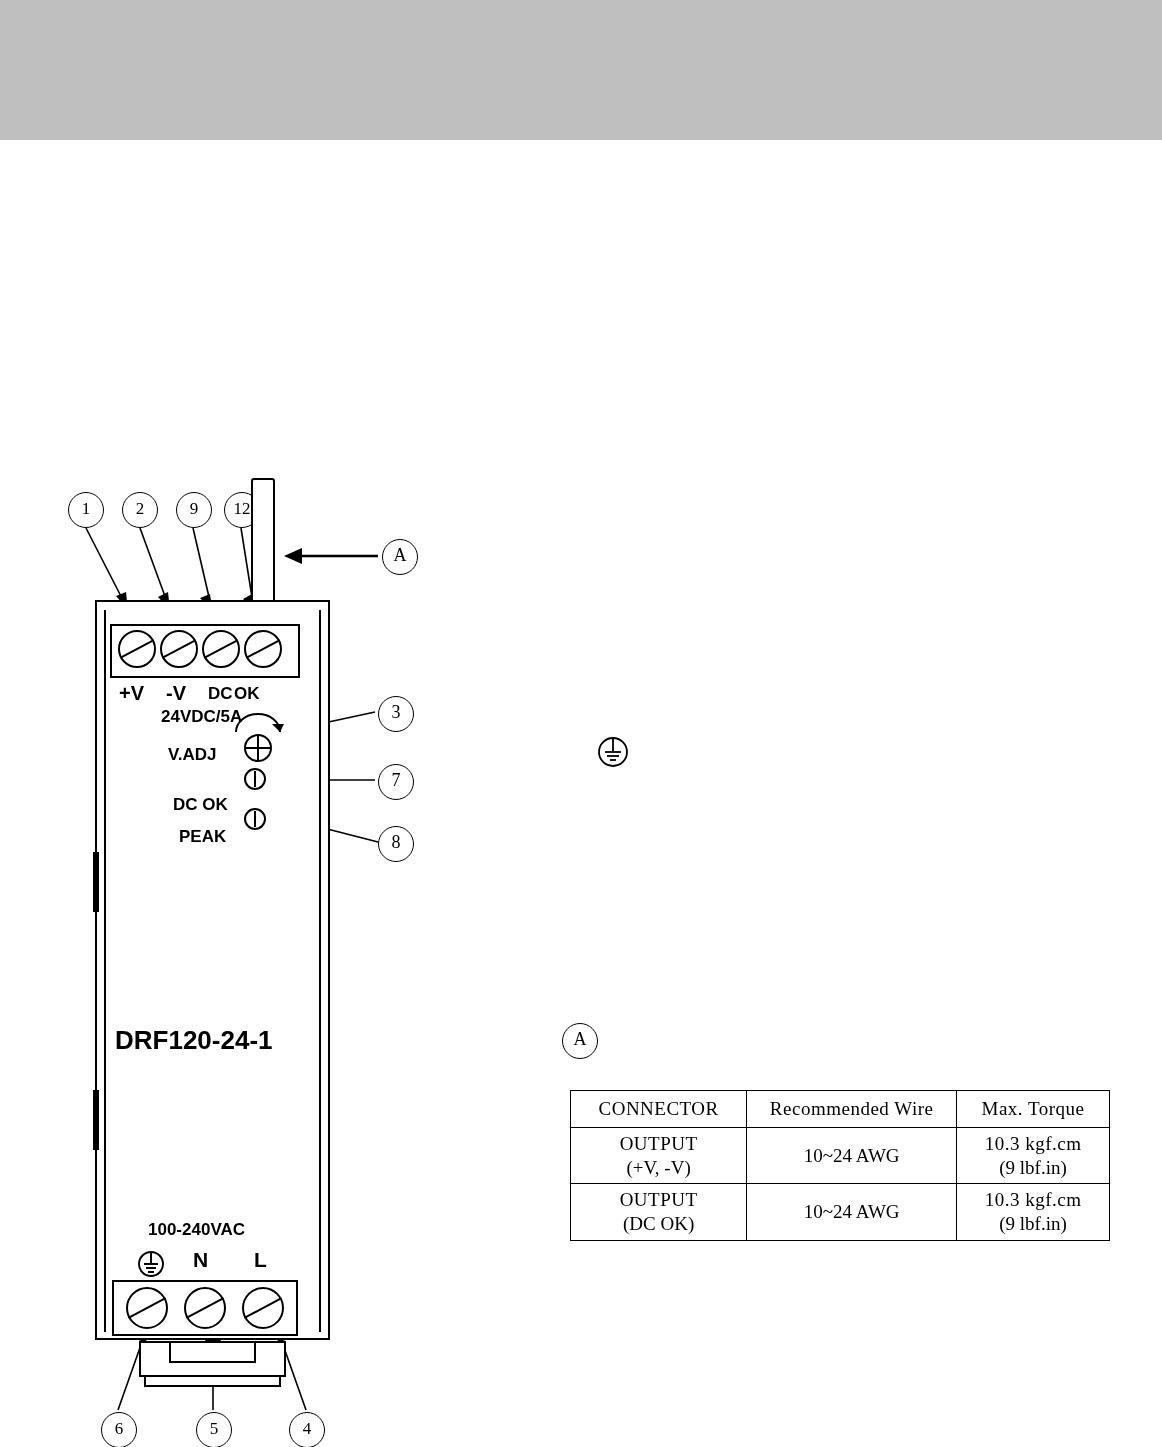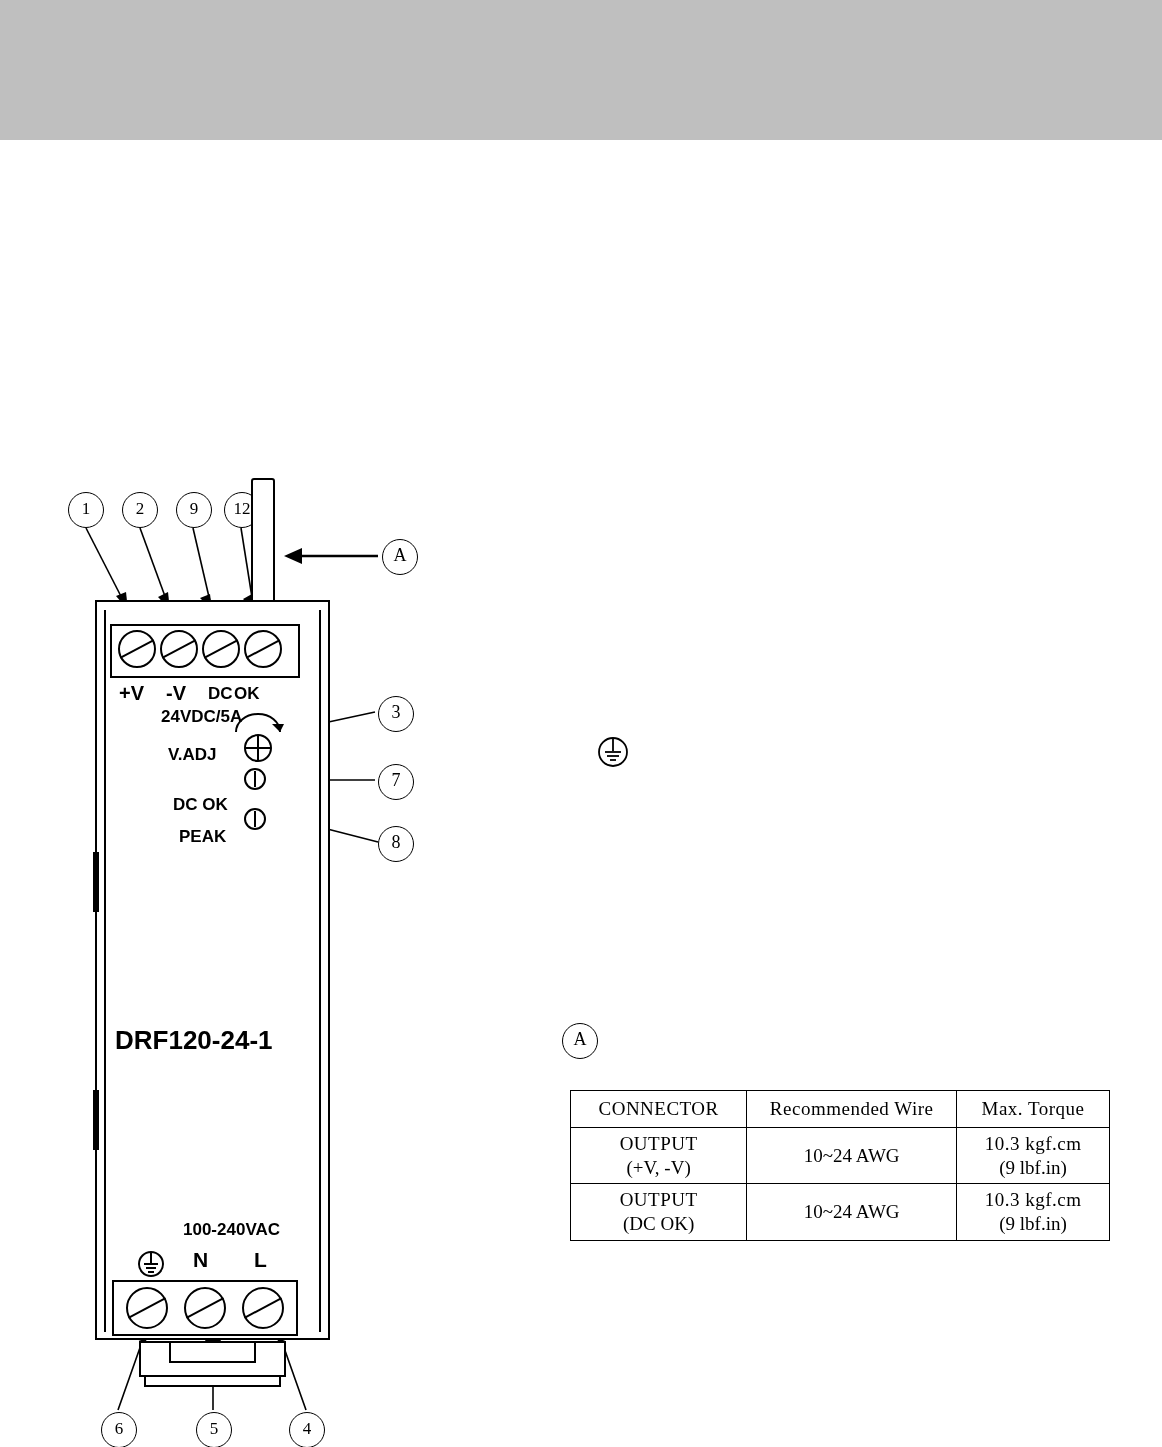--- a/index.html
+++ b/index.html
@@ -278,21 +278,21 @@
   <div class="lbl" style="left:173px; top:335px;">DC OK</div>
   <div class="led" style="left:244px; top:348px;"></div>
   <div class="lbl" style="left:179px; top:367px;">PEAK</div>
 
   <div class="letter-callout" style="left:378px; top:236px;">3</div>
   <div class="letter-callout" style="left:378px; top:304px;">7</div>
   <div class="letter-callout" style="left:378px; top:366px;">8</div>
 
   <div class="model" style="left:115px; top:533px;margin-top:32px;">DRF120-24-1</div>
 
-  <div class="lbl" style="left:148px; top:760px;margin-left:35px;">100-240VAC</div>
+  <div class="lbl" style="left:148px; top:760px;">100-240VAC</div>
 
   <svg width="30" height="28" style="position:absolute;left:136px;top:790px;">
     <circle cx="15" cy="14" r="12" stroke="#000" stroke-width="2" fill="#fff"></circle>
     <line x1="15" y1="3" x2="15" y2="13" stroke="#000" stroke-width="2"></line>
     <line x1="8" y1="14" x2="22" y2="14" stroke="#000" stroke-width="2"></line>
     <line x1="10" y1="18" x2="20" y2="18" stroke="#000" stroke-width="2"></line>
     <line x1="12" y1="22" x2="18" y2="22" stroke="#000" stroke-width="2"></line>
   </svg>
   <div class="lbl" style="left:193px; top:788px; font-size:21px;">N</div>
   <div class="lbl" style="left:254px; top:788px; font-size:21px;">L</div>

